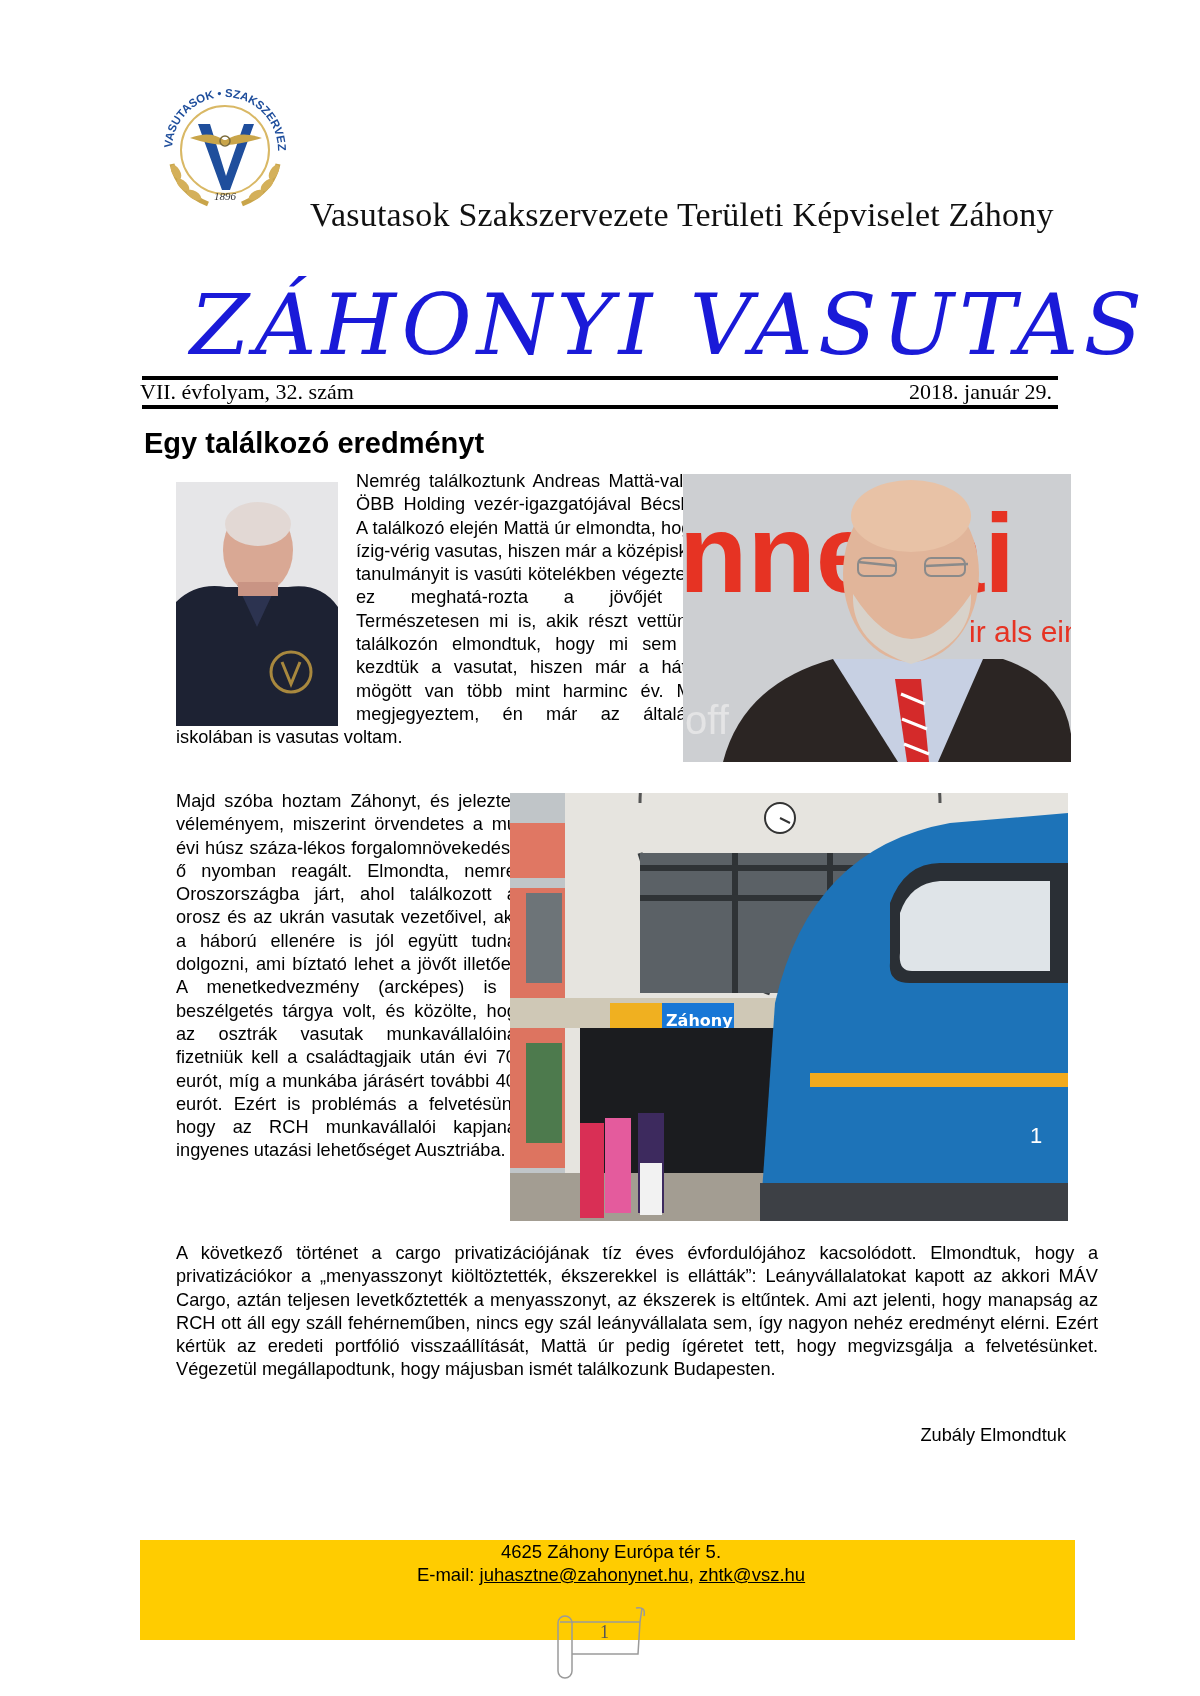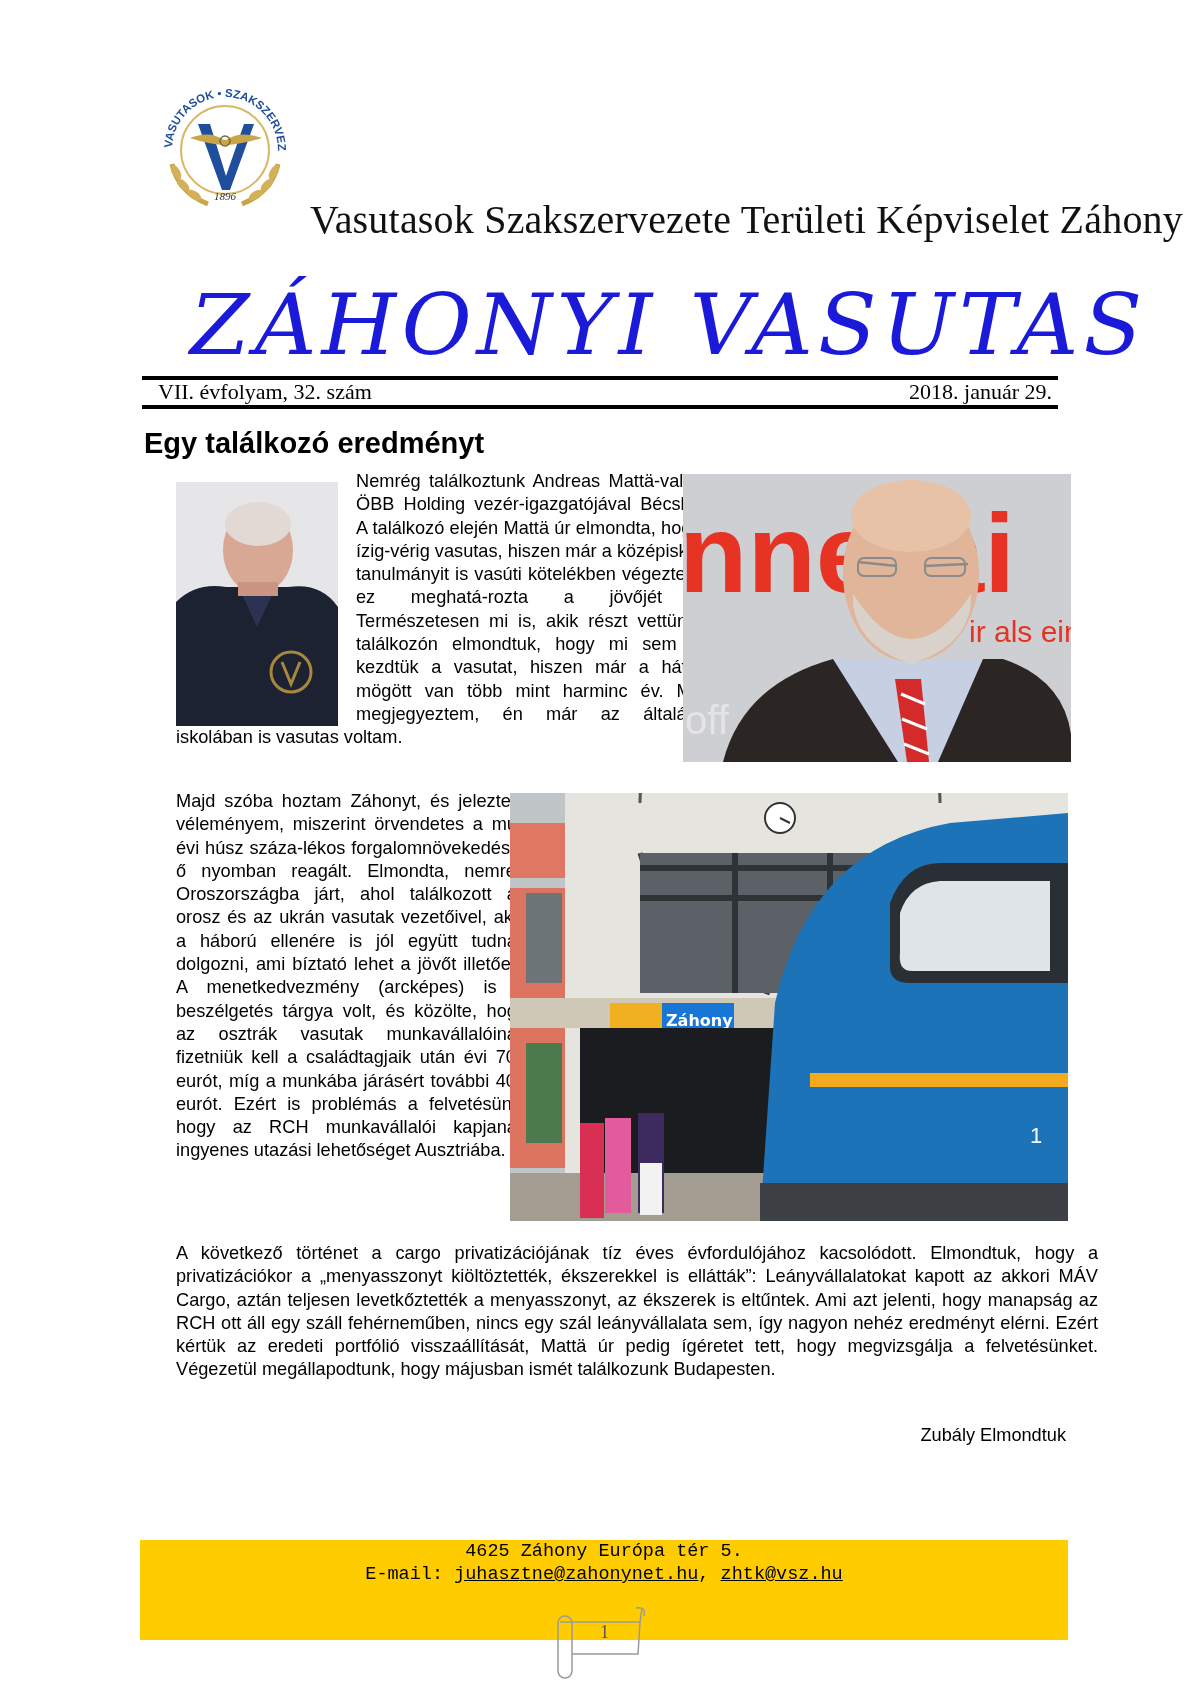--- a/index.html
+++ b/index.html
@@ -1,41 +1,41 @@
 <!DOCTYPE html>
 <html><head>
 <meta charset="utf-8">
 <style>
   html, body { margin: 0; padding: 0; background: #ffffff; }
   body { width: 1200px; height: 1696px; position: relative; overflow: hidden; font-family: "Liberation Sans", sans-serif; color: #000; }
 
   .logo { position: absolute; left: 150px; top: 72px; width: 150px; height: 140px; }
-  .org-name { position: absolute; left: 310px; top: 196px; font-family: "Liberation Serif", serif; font-size: 40px; letter-spacing: 0.2px; color: #111; }
+  .org-name { position: absolute; left: 310px; top: 196px; font-family: "Liberation Serif", serif; font-size: 34px; letter-spacing: 0.2px; color: #111; }
 
   .masthead { position: absolute; left: 190px; top: 276px; font-family: "DejaVu Serif", serif; font-style: italic; font-size: 84px; color: #1a1ad8; letter-spacing: 5px; transform: scaleX(1.02); transform-origin: left; white-space: nowrap; }
 
   .rule-top { position: absolute; left: 142px; top: 376px; width: 916px; height: 4px; background: #000; }
   .rule-bottom { position: absolute; left: 142px; top: 405px; width: 916px; height: 4px; background: #000; }
-  .issue { position: absolute; left: 158px; top: 379px; font-family: "Liberation Serif", serif; font-size: 22px; text-align: center; }
+  .issue { position: absolute; left: 140px; top: 379px; font-family: "Liberation Serif", serif; font-size: 22px; text-align: center; }
   .date { position: absolute; right: 148px; top: 379px; font-family: Liberation Serif, serif; font-size: 22px; }
 
   .headline { position: absolute; left: 144px; top: 427px; font-size: 29px; font-weight: bold; }
 
   .body-text { font-size: 18.2px; line-height: 23.3px; text-align: justify; padding-left: 32px; }
   .p1 { position: absolute; left: 144px; top: 470px; width: 540px; }
   .p1 .float-img { float: left; width: 162px; height: 244px; margin: 12px 18px 0 0; }
   .p2 { position: absolute; left: 144px; top: 790px; width: 350px; }
   .p3 { position: absolute; left: 144px; top: 1242px; width: 922px; }
   .sig { position: absolute; right: 134px; top: 1425px; font-size: 18.2px; }
 
   .photo { position: absolute; overflow: hidden; }
   .photo-matta { left: 683px; top: 474px; width: 388px; height: 288px; }
   .photo-station { left: 510px; top: 793px; width: 558px; height: 428px; }
 
-  .footer { position: absolute; left: 140px; top: 1540px; width: 928px; height: 100px; background: #ffcc00; text-align: center; font-family: Liberation Mono, monospace; font-size: 18.5px; line-height: 23px; }
+  .footer { position: absolute; left: 140px; top: 1540px; width: 928px; height: 100px; background: #ffcc00; text-align: center; font-family: Liberation Sans, sans-serif; font-size: 18.5px; line-height: 23px; padding-left: 7px; }
   .footer .line1 { padding-top: 0; }
   .footer a { color: #000000; text-decoration: underline; }
   .page-num-wrap { position: absolute; left: 550px; top: 1602px; width: 112px; height: 80px; }
   .page-num { position: absolute; left: 50px; top: 20px; font-family: "Liberation Serif", serif; font-size: 18px; color: #555; }
 </style>
 </head>
 <body>
 
 <svg class="logo" viewBox="0 0 150 140">
   <defs>

